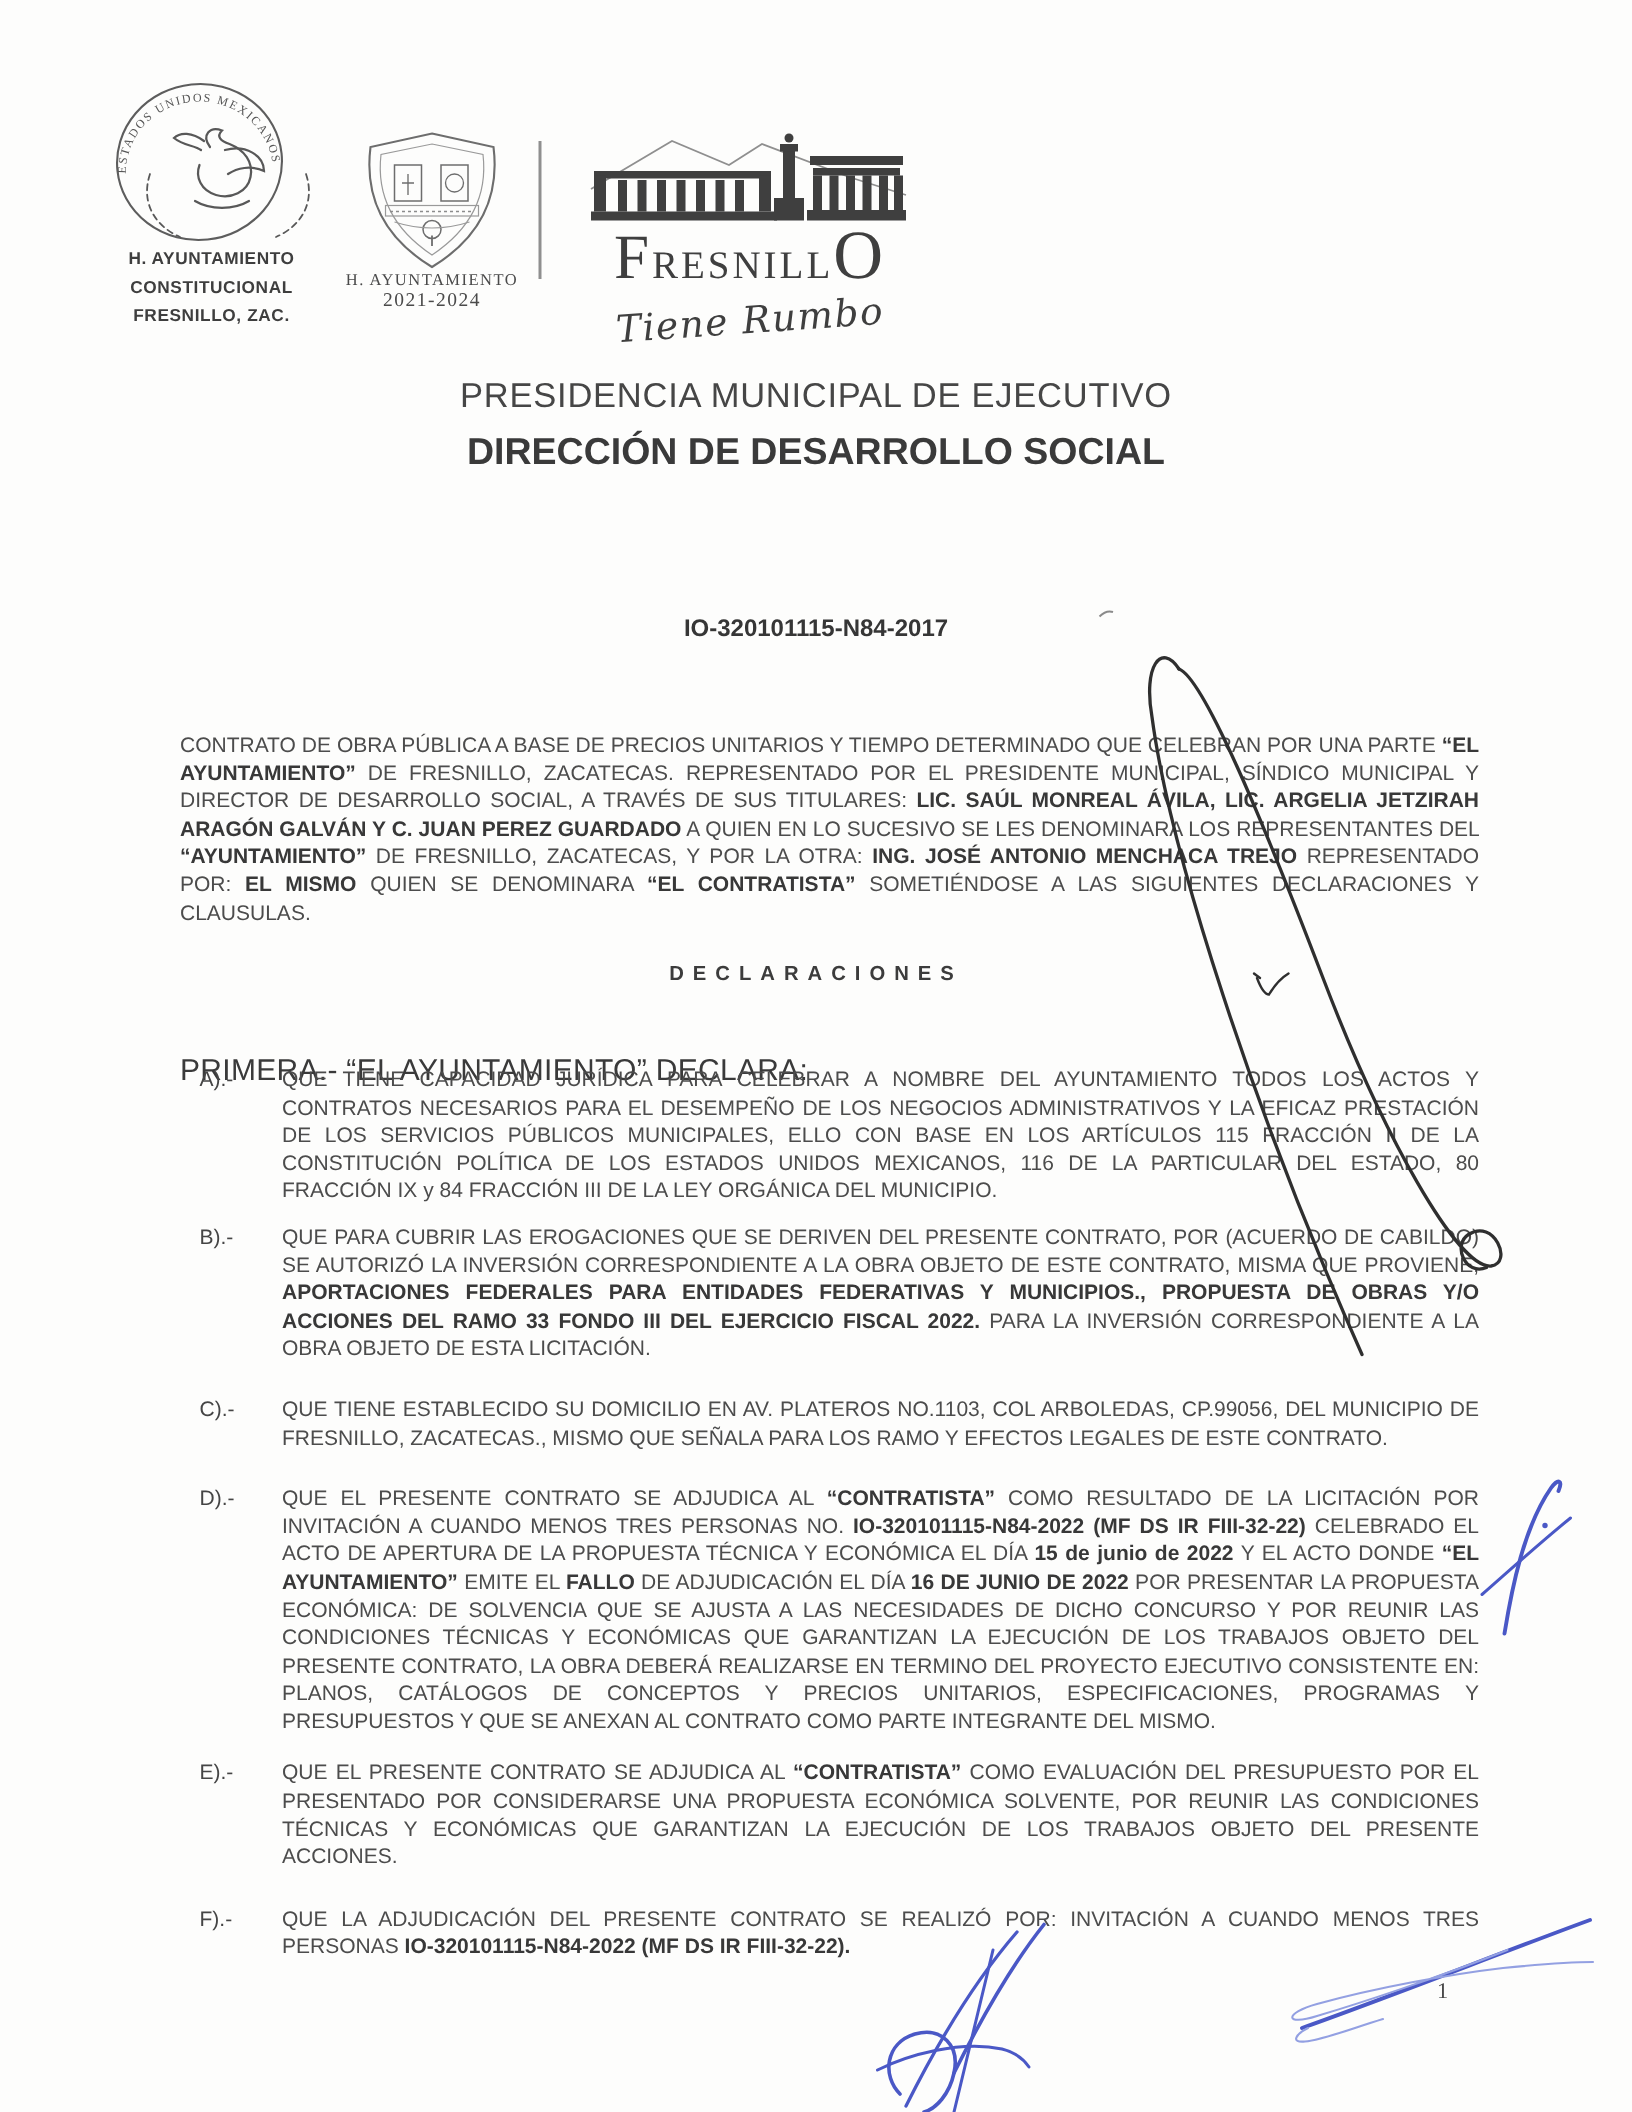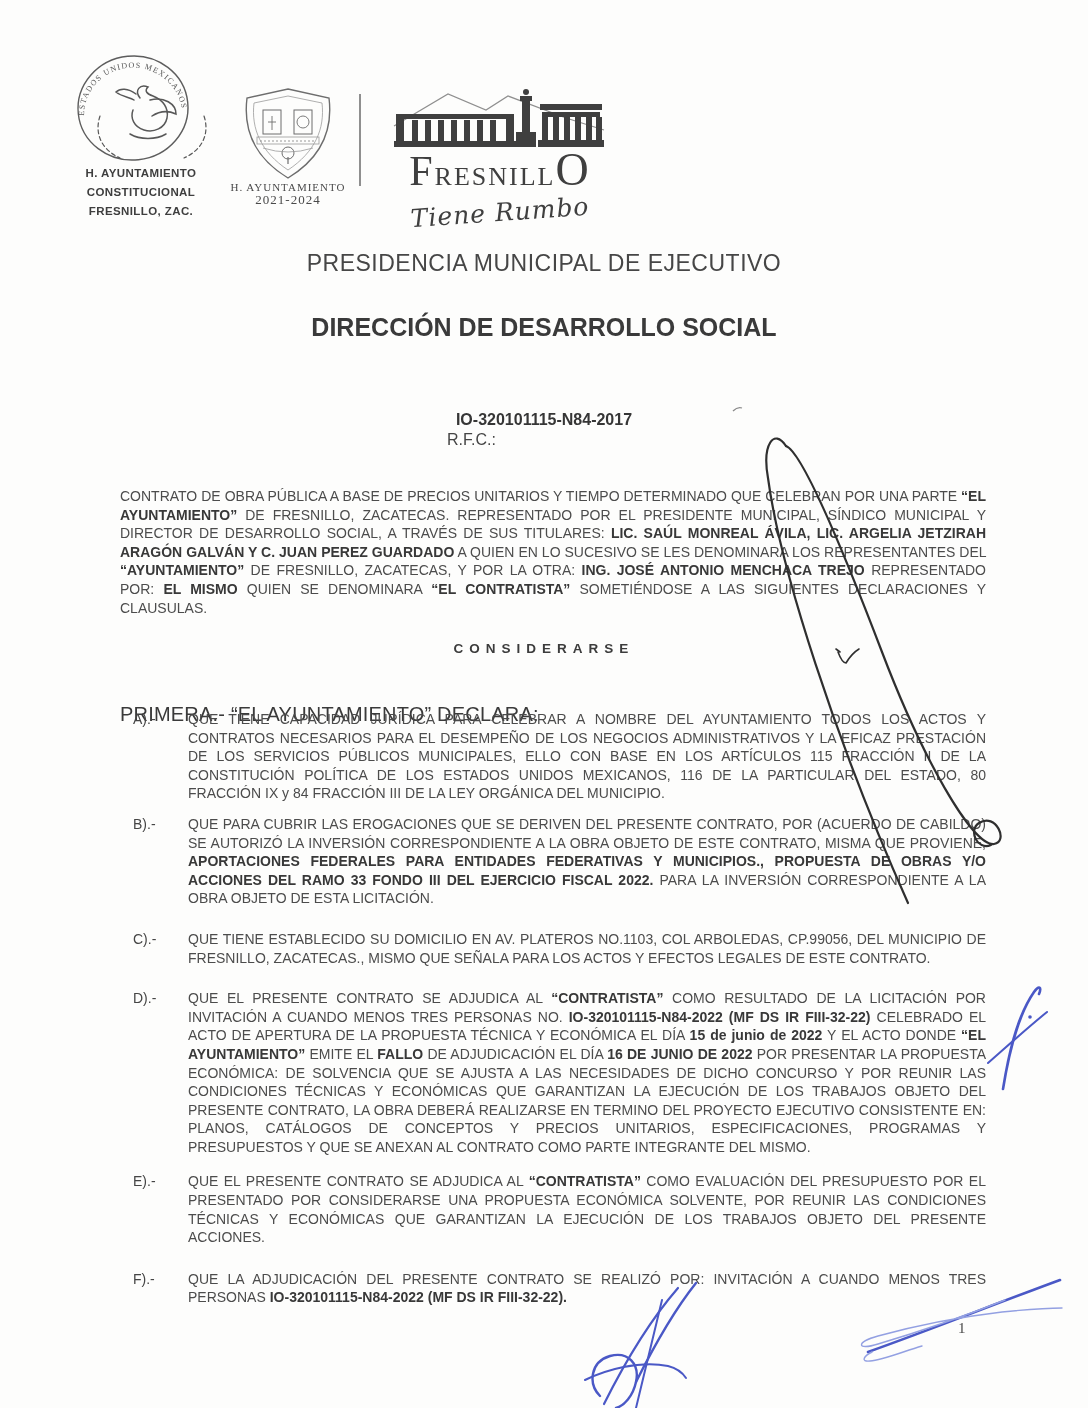--- a/index.html
+++ b/index.html
@@ -22,21 +22,21 @@
   .brand { left:385px; top:84px; width:230px; text-align:center; color:#3f3f3f; }
   .wordmark { margin-top:66px; font-family:"Liberation Serif", serif; letter-spacing:2px; line-height:40px; white-space:nowrap; }
   .wordmark .big-f { font-size:42px; }
   .wordmark .mid   { font-size:26px; }
   .wordmark .big-o { font-size:46px; }
   .tagline { font-family:"DejaVu Serif", serif; font-style:italic; font-size:25px;
     transform:rotate(-4deg); margin-top:-2px; letter-spacing:1px; }
 
   
   .t1 { left:0; top:250px; width:100%; text-align:center; font-size:23px; color:#464646; letter-spacing:.5px; }
-  .t2 { left:0; top:313px; width:100%; text-align:center; font-size:25px; font-weight:bold; color:#3a3a3a; }
+  .t2 { left:0; top:287px; width:100%; text-align:center; font-size:25px; font-weight:bold; color:#3a3a3a; }
   .t3 { left:0; top:355px; width:100%; text-align:center; font-size:16.5px; font-weight:bold; color:#3a3a3a; }
   .cto { left:0; top:410px; width:100%; text-align:center; font-size:16px; line-height:20px; color:#454545; }
   .cto b { color:#363636; }
   .cto-rfc { text-align:left; padding-left:447px; }
 
   
   .intro { left:120px; top:487px; width:866px; font-size:14px; line-height:18.6px;
     text-align:justify; color:#4c4c4c; }
   .decl-heading { left:0; top:641px; width:100%; text-align:center;
     font-size:13.5px; font-weight:bold; letter-spacing:6px; color:#3c3c3c; }
@@ -134,40 +134,39 @@
     </svg>
     <div class="wordmark"><span class="big-f">F</span><span class="mid">RESNILL</span><span class="big-o">O</span></div>
     <div class="tagline">Tiene Rumbo</div>
   </div>
 
   <div class="abs t1">PRESIDENCIA MUNICIPAL DE EJECUTIVO</div>
   <div class="abs t2">DIRECCIÓN DE DESARROLLO SOCIAL</div>
 
   <div class="abs cto">
     <div><b>IO-320101115-N84-2017</b></div>
-    <div class="cto-rfc">R.F.C.:</div>
   </div>
 
   <div class="abs intro"><span>CONTRATO DE OBRA PÚBLICA A BASE DE PRECIOS UNITARIOS Y TIEMPO DETERMINADO QUE CELEBRAN POR UNA PARTE </span><b>“EL AYUNTAMIENTO”</b><span> DE FRESNILLO, ZACATECAS. REPRESENTADO POR EL PRESIDENTE MUNICIPAL, SÍNDICO MUNICIPAL Y DIRECTOR DE DESARROLLO SOCIAL, A TRAVÉS DE SUS TITULARES: </span><b>LIC. SAÚL MONREAL ÁVILA,  LIC. ARGELIA JETZIRAH ARAGÓN GALVÁN Y  C. JUAN PEREZ GUARDADO</b><span> A QUIEN EN LO SUCESIVO SE LES DENOMINARA LOS REPRESENTANTES DEL </span><b>“AYUNTAMIENTO”</b><span> DE FRESNILLO, ZACATECAS, Y POR LA OTRA: </span><b>ING. JOSÉ ANTONIO MENCHACA TREJO</b><span>  REPRESENTADO POR:  </span><b>EL MISMO</b><span>  QUIEN SE DENOMINARA </span><b>“EL CONTRATISTA”</b><span> SOMETIÉNDOSE A LAS   SIGUIENTES DECLARACIONES Y CLAUSULAS.</span></div>
 
-  <div class="abs decl-heading">CONSIDERARSE</div>
+  <div class="abs decl-heading">DECLARACIONES</div>
   <div class="abs primera">PRIMERA.- “EL AYUNTAMIENTO” DECLARA:</div>
 
   <div class="abs items">
     <div class="item">
       <div class="item-label">A).-</div>
       <div class="item-text"><span>QUE TIENE CAPACIDAD JURÍDICA PARA CELEBRAR A NOMBRE DEL AYUNTAMIENTO TODOS LOS ACTOS Y CONTRATOS NECESARIOS PARA EL DESEMPEÑO DE LOS NEGOCIOS ADMINISTRATIVOS Y LA EFICAZ PRESTACIÓN DE LOS SERVICIOS PÚBLICOS MUNICIPALES, ELLO CON BASE EN LOS ARTÍCULOS 115 FRACCIÓN II DE LA CONSTITUCIÓN POLÍTICA DE LOS ESTADOS UNIDOS MEXICANOS, 116 DE LA PARTICULAR DEL ESTADO, 80 FRACCIÓN IX y 84 FRACCIÓN III DE LA LEY ORGÁNICA DEL MUNICIPIO.</span></div>
     </div>
     <div class="item" style="margin-top:12px;">
       <div class="item-label">B).-</div>
       <div class="item-text"><span>QUE PARA CUBRIR LAS EROGACIONES QUE SE DERIVEN DEL PRESENTE CONTRATO, POR (ACUERDO DE CABILDO) SE AUTORIZÓ LA INVERSIÓN CORRESPONDIENTE A LA OBRA OBJETO DE ESTE CONTRATO, MISMA QUE PROVIENE, </span><b>APORTACIONES FEDERALES PARA ENTIDADES FEDERATIVAS Y MUNICIPIOS., PROPUESTA DE OBRAS Y/O ACCIONES DEL RAMO 33 FONDO III DEL EJERCICIO FISCAL 2022.</b><span>  PARA LA INVERSIÓN CORRESPONDIENTE A LA OBRA OBJETO DE ESTA LICITACIÓN.</span></div>
     </div>
     <div class="item" style="margin-top:22px;">
       <div class="item-label">C).-</div>
-      <div class="item-text"><span>QUE TIENE ESTABLECIDO SU DOMICILIO EN AV. PLATEROS NO.1103, COL ARBOLEDAS, CP.99056, DEL MUNICIPIO DE FRESNILLO, ZACATECAS., MISMO QUE SEÑALA PARA LOS ACTOS Y EFECTOS LEGALES DE ESTE CONTRATO.</span></div>
+      <div class="item-text"><span>QUE TIENE ESTABLECIDO SU DOMICILIO EN AV. PLATEROS NO.1103, COL ARBOLEDAS, CP.99056, DEL MUNICIPIO DE FRESNILLO, ZACATECAS., MISMO QUE SEÑALA PARA LOS RAMO Y EFECTOS LEGALES DE ESTE CONTRATO.</span></div>
     </div>
     <div class="item" style="margin-top:22px;">
       <div class="item-label">D).-</div>
       <div class="item-text"><span>QUE EL PRESENTE CONTRATO SE ADJUDICA AL </span><b>“CONTRATISTA”</b><span> COMO RESULTADO DE LA LICITACIÓN POR INVITACIÓN A CUANDO MENOS TRES PERSONAS NO. </span><b>IO-320101115-N84-2022 (MF DS IR FIII-32-22)</b><span> CELEBRADO EL ACTO DE APERTURA DE LA PROPUESTA TÉCNICA Y ECONÓMICA EL DÍA </span><b>15 de junio de 2022</b><span> Y EL ACTO DONDE </span><b>“EL AYUNTAMIENTO”</b><span> EMITE EL </span><b>FALLO</b><span> DE ADJUDICACIÓN EL DÍA </span><b>16 DE JUNIO DE 2022</b><span> POR PRESENTAR LA PROPUESTA ECONÓMICA:  DE SOLVENCIA QUE SE AJUSTA A LAS NECESIDADES DE DICHO CONCURSO Y POR REUNIR LAS CONDICIONES TÉCNICAS Y ECONÓMICAS QUE GARANTIZAN LA EJECUCIÓN DE LOS TRABAJOS OBJETO DEL PRESENTE CONTRATO, LA OBRA DEBERÁ REALIZARSE EN TERMINO DEL PROYECTO EJECUTIVO CONSISTENTE EN: PLANOS, CATÁLOGOS DE CONCEPTOS Y PRECIOS UNITARIOS, ESPECIFICACIONES, PROGRAMAS Y PRESUPUESTOS Y QUE SE ANEXAN AL CONTRATO COMO PARTE INTEGRANTE DEL MISMO.</span></div>
     </div>
     <div class="item" style="margin-top:16px;">
       <div class="item-label">E).-</div>
       <div class="item-text"><span>QUE EL PRESENTE CONTRATO SE ADJUDICA AL </span><b>“CONTRATISTA”</b><span> COMO EVALUACIÓN DEL PRESUPUESTO POR EL PRESENTADO POR CONSIDERARSE UNA PROPUESTA ECONÓMICA SOLVENTE, POR REUNIR LAS CONDICIONES TÉCNICAS Y ECONÓMICAS QUE GARANTIZAN LA EJECUCIÓN DE LOS TRABAJOS OBJETO DEL PRESENTE ACCIONES.</span></div>
     </div>
     <div class="item" style="margin-top:23px;">

